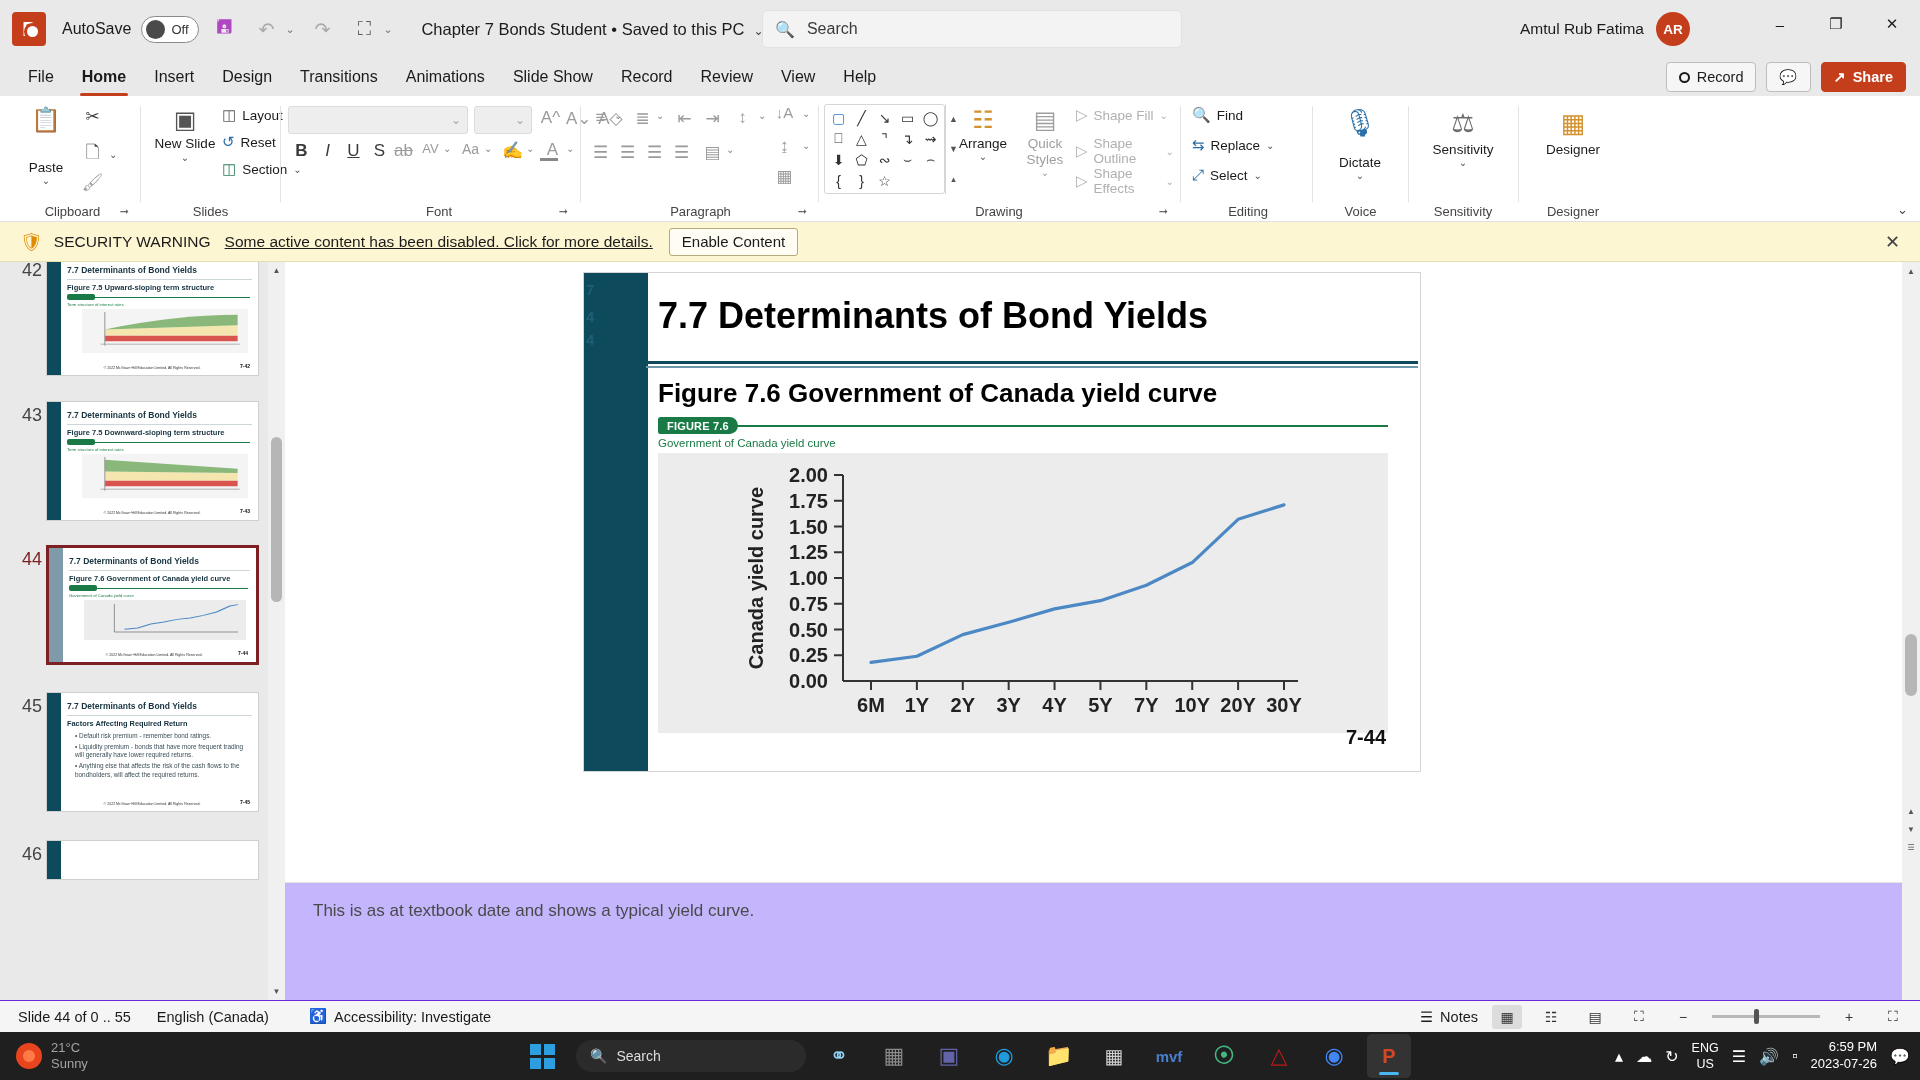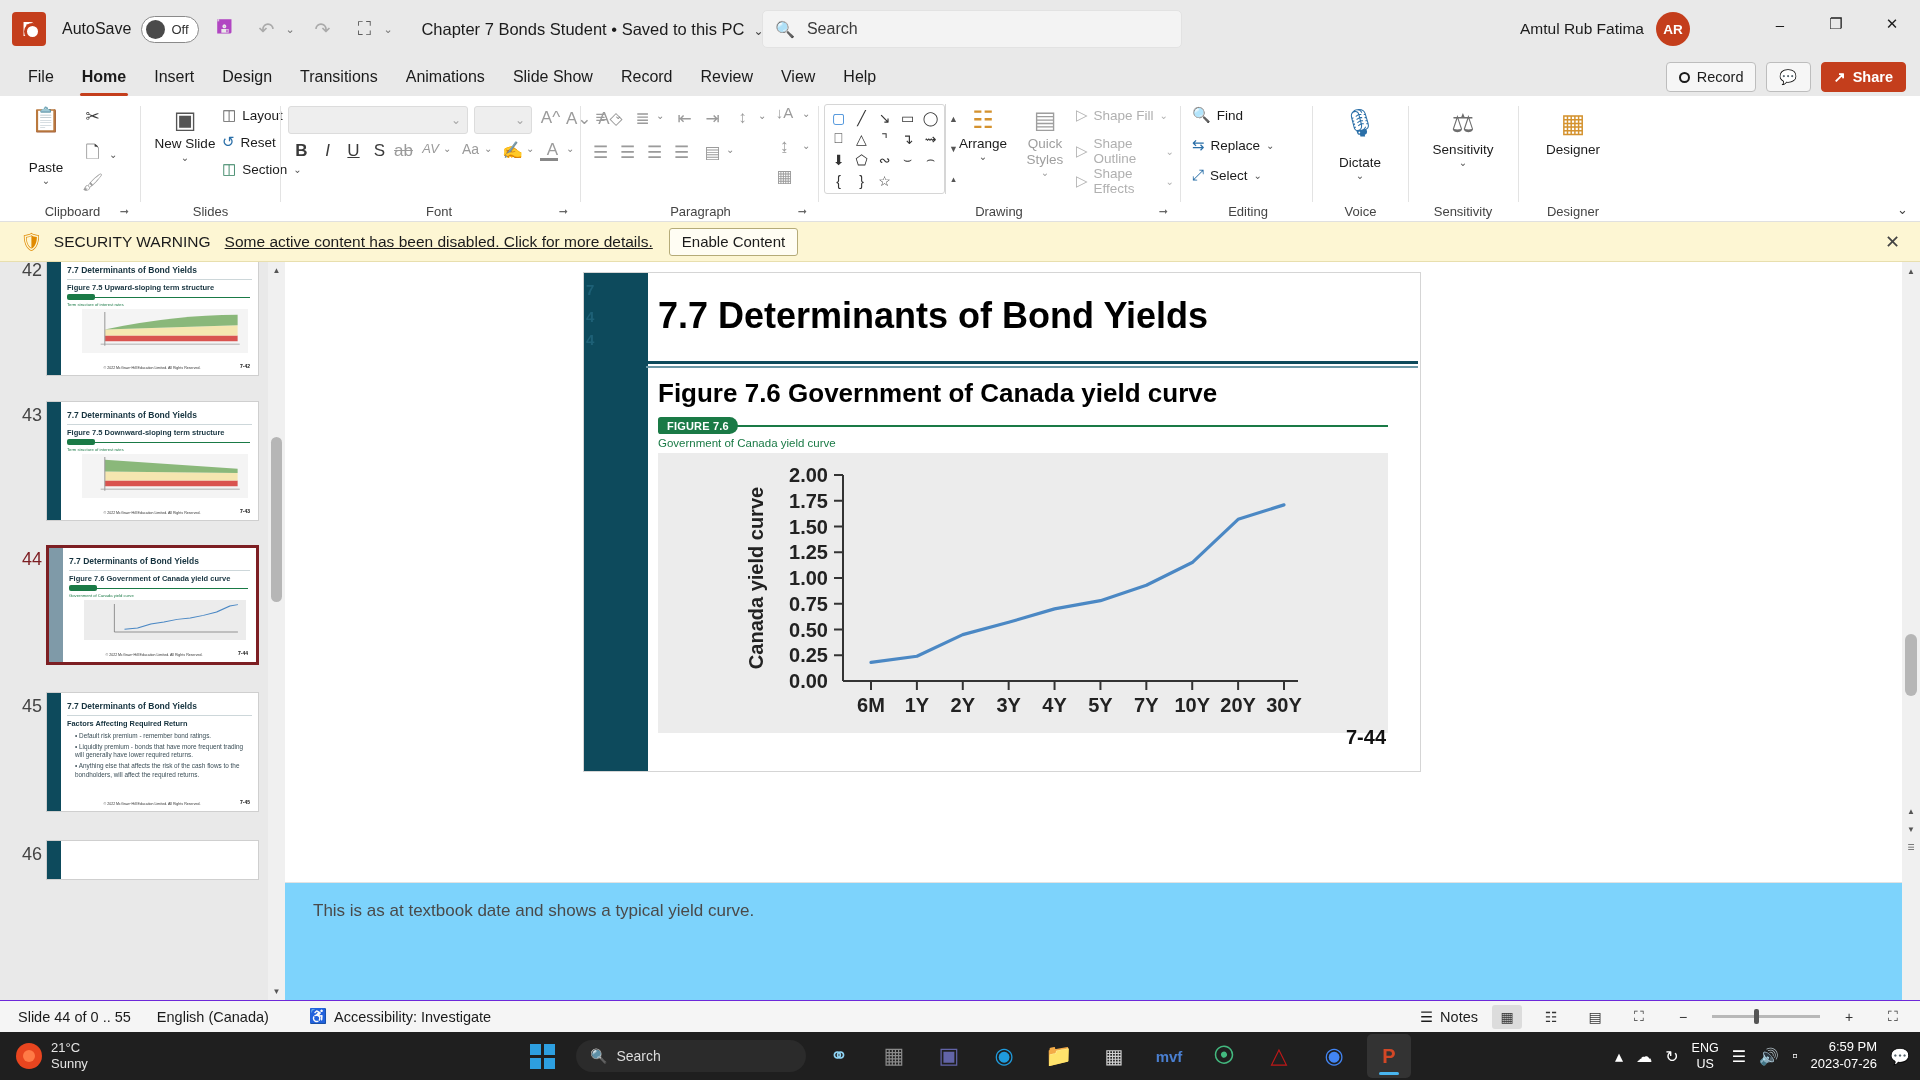--- a/index.html
+++ b/index.html
@@ -201,21 +201,21 @@
   .fig-capt { position: absolute; left: 74px; top: 164px; font-size: 11.5px; color: #1a7a46; }
   .chartbox { position: absolute; left: 74px; top: 180px; right: 32px; height: 280px; background: #ececec; }
   .copyfoot {
     position: absolute; left: 200px; bottom: 18px; width: 400px; text-align: center;
     font-size: 12.5px; font-weight: bold; color: #111; line-height: 1.25;
   }
   .slide-pg { position: absolute; right: 34px; bottom: 22px; font-size: 20px; font-weight: bold; color: #111; }
 
   .notes {
     position: absolute; left: 285px; top: 620px; right: 18px; height: 118px;
-    background: #7dd3fc; border-top: 1px solid #e3e3e3;
+    background: #c4b5fd; border-top: 1px solid #e3e3e3;
   }
   .notes-text { position: absolute; left: 28px; top: 18px; font-size: 17px; color: #4a4a4a; }
 
   .vscroll { position: absolute; right: 0; top: 0; width: 18px; height: 738px; background: #f0f0f0; }
   .vscroll .vbar { position: absolute; left: 3px; width: 12px; background: #b6b6b6; border-radius: 6px; }
   .vscroll .varw { position: absolute; left: 0; width: 18px; height: 18px; font-size: 8px; color: #555;
         display: flex; align-items: center; justify-content: center; }
 
   
   .statusbar {
@@ -232,21 +232,21 @@
   .zoomknob { position: absolute; left: 42px; top: -6px; width: 5px; height: 15px; background: #555; border-radius: 2px; }
 
   
   .taskbar {
     position: absolute; left: 0; top: 1032px; width: 1920px; height: 48px;
     background: #1f1f1f; display: flex; align-items: center;
   }
   .weather { display: flex; align-items: center; margin-left: 16px; gap: 9px; }
   .sun { width: 26px; height: 26px; border-radius: 50%; background: #e8451f; position: relative; }
   .sun::after{content:"";position:absolute;left:7px;top:7px;width:12px;height:12px;border-radius:50%;background:#ff7a46;}
-  .wx { color: #e5e5e5; font-size: 13px; line-height: 1.25; }
+  .wx { color: #a3a3a3; font-size: 13px; line-height: 1.25; }
   .tb-center { position: absolute; left: 530px; display: flex; align-items: center; gap: 7px; }
   .winlogo { display: grid; grid-template-columns: 11px 11px; grid-template-rows: 11px 11px; gap: 3px; }
   .winlogo i { background: #2d9fe0; display: block; }
   .tsearch {
     width: 230px; height: 32px; background: #2b2b2b; border-radius: 16px; display: flex;
     align-items: center; gap: 9px; padding-left: 14px; color: #ddd; font-size: 14px;
     margin-left: 14px;
   }
   .tapp { width: 44px; height: 44px; display: flex; align-items: center; justify-content: center;
           margin-left: 4px; border-radius: 5px; position: relative; }
@@ -372,21 +372,21 @@
     </div>
     <div class="fmtbtn" style="position:absolute; left:250px; top:12px;">A^</div>
     <div class="fmtbtn" style="position:absolute; left:278px; top:12px;">A⌄</div>
     <div class="fmtbtn" style="position:absolute; left:310px; top:12px;">A◇</div>
 
     <div class="fmtbtn dark" style="position:absolute; left:1px; top:45px; font-weight:bold;">B</div>
     <div class="fmtbtn dark" style="position:absolute; left:27px; top:45px; font-style:italic;">I</div>
     <div class="fmtbtn dark" style="position:absolute; left:53px; top:45px; text-decoration:underline;">U</div>
     <div class="fmtbtn dark" style="position:absolute; left:79px; top:45px;">S</div>
     <div class="fmtbtn" style="position:absolute; left:103px; top:45px; text-decoration:line-through;">ab</div>
-    <div class="fmtbtn" style="position:absolute; left:130px; top:45px; font-size:13px;font-style:italic;">AV</div>
+    <div class="fmtbtn" style="position:absolute; left:130px; top:45px; font-size:13px;">AV</div>
     <div style="position:absolute; left:155px; top:47px; font-size:10px; color:#888;">⌄</div>
     <div class="fmtbtn" style="position:absolute; left:170px; top:45px; font-size:14px;">Aa</div>
     <div style="position:absolute; left:196px; top:47px; font-size:10px; color:#888;">⌄</div>
 
     <div class="fmtbtn" style="position:absolute; left:212px; top:44px;">✍</div>
     <div style="position:absolute; left:238px; top:47px; font-size:10px; color:#888;">⌄</div>
     <div class="fmtbtn" style="position:absolute; left:252px; top:44px;">A</div>
     <div style="position:absolute; left:252px; top:62px; width:18px; height:3px; background:#888;"></div>
     <div style="position:absolute; left:278px; top:47px; font-size:10px; color:#888;">⌄</div>
 

